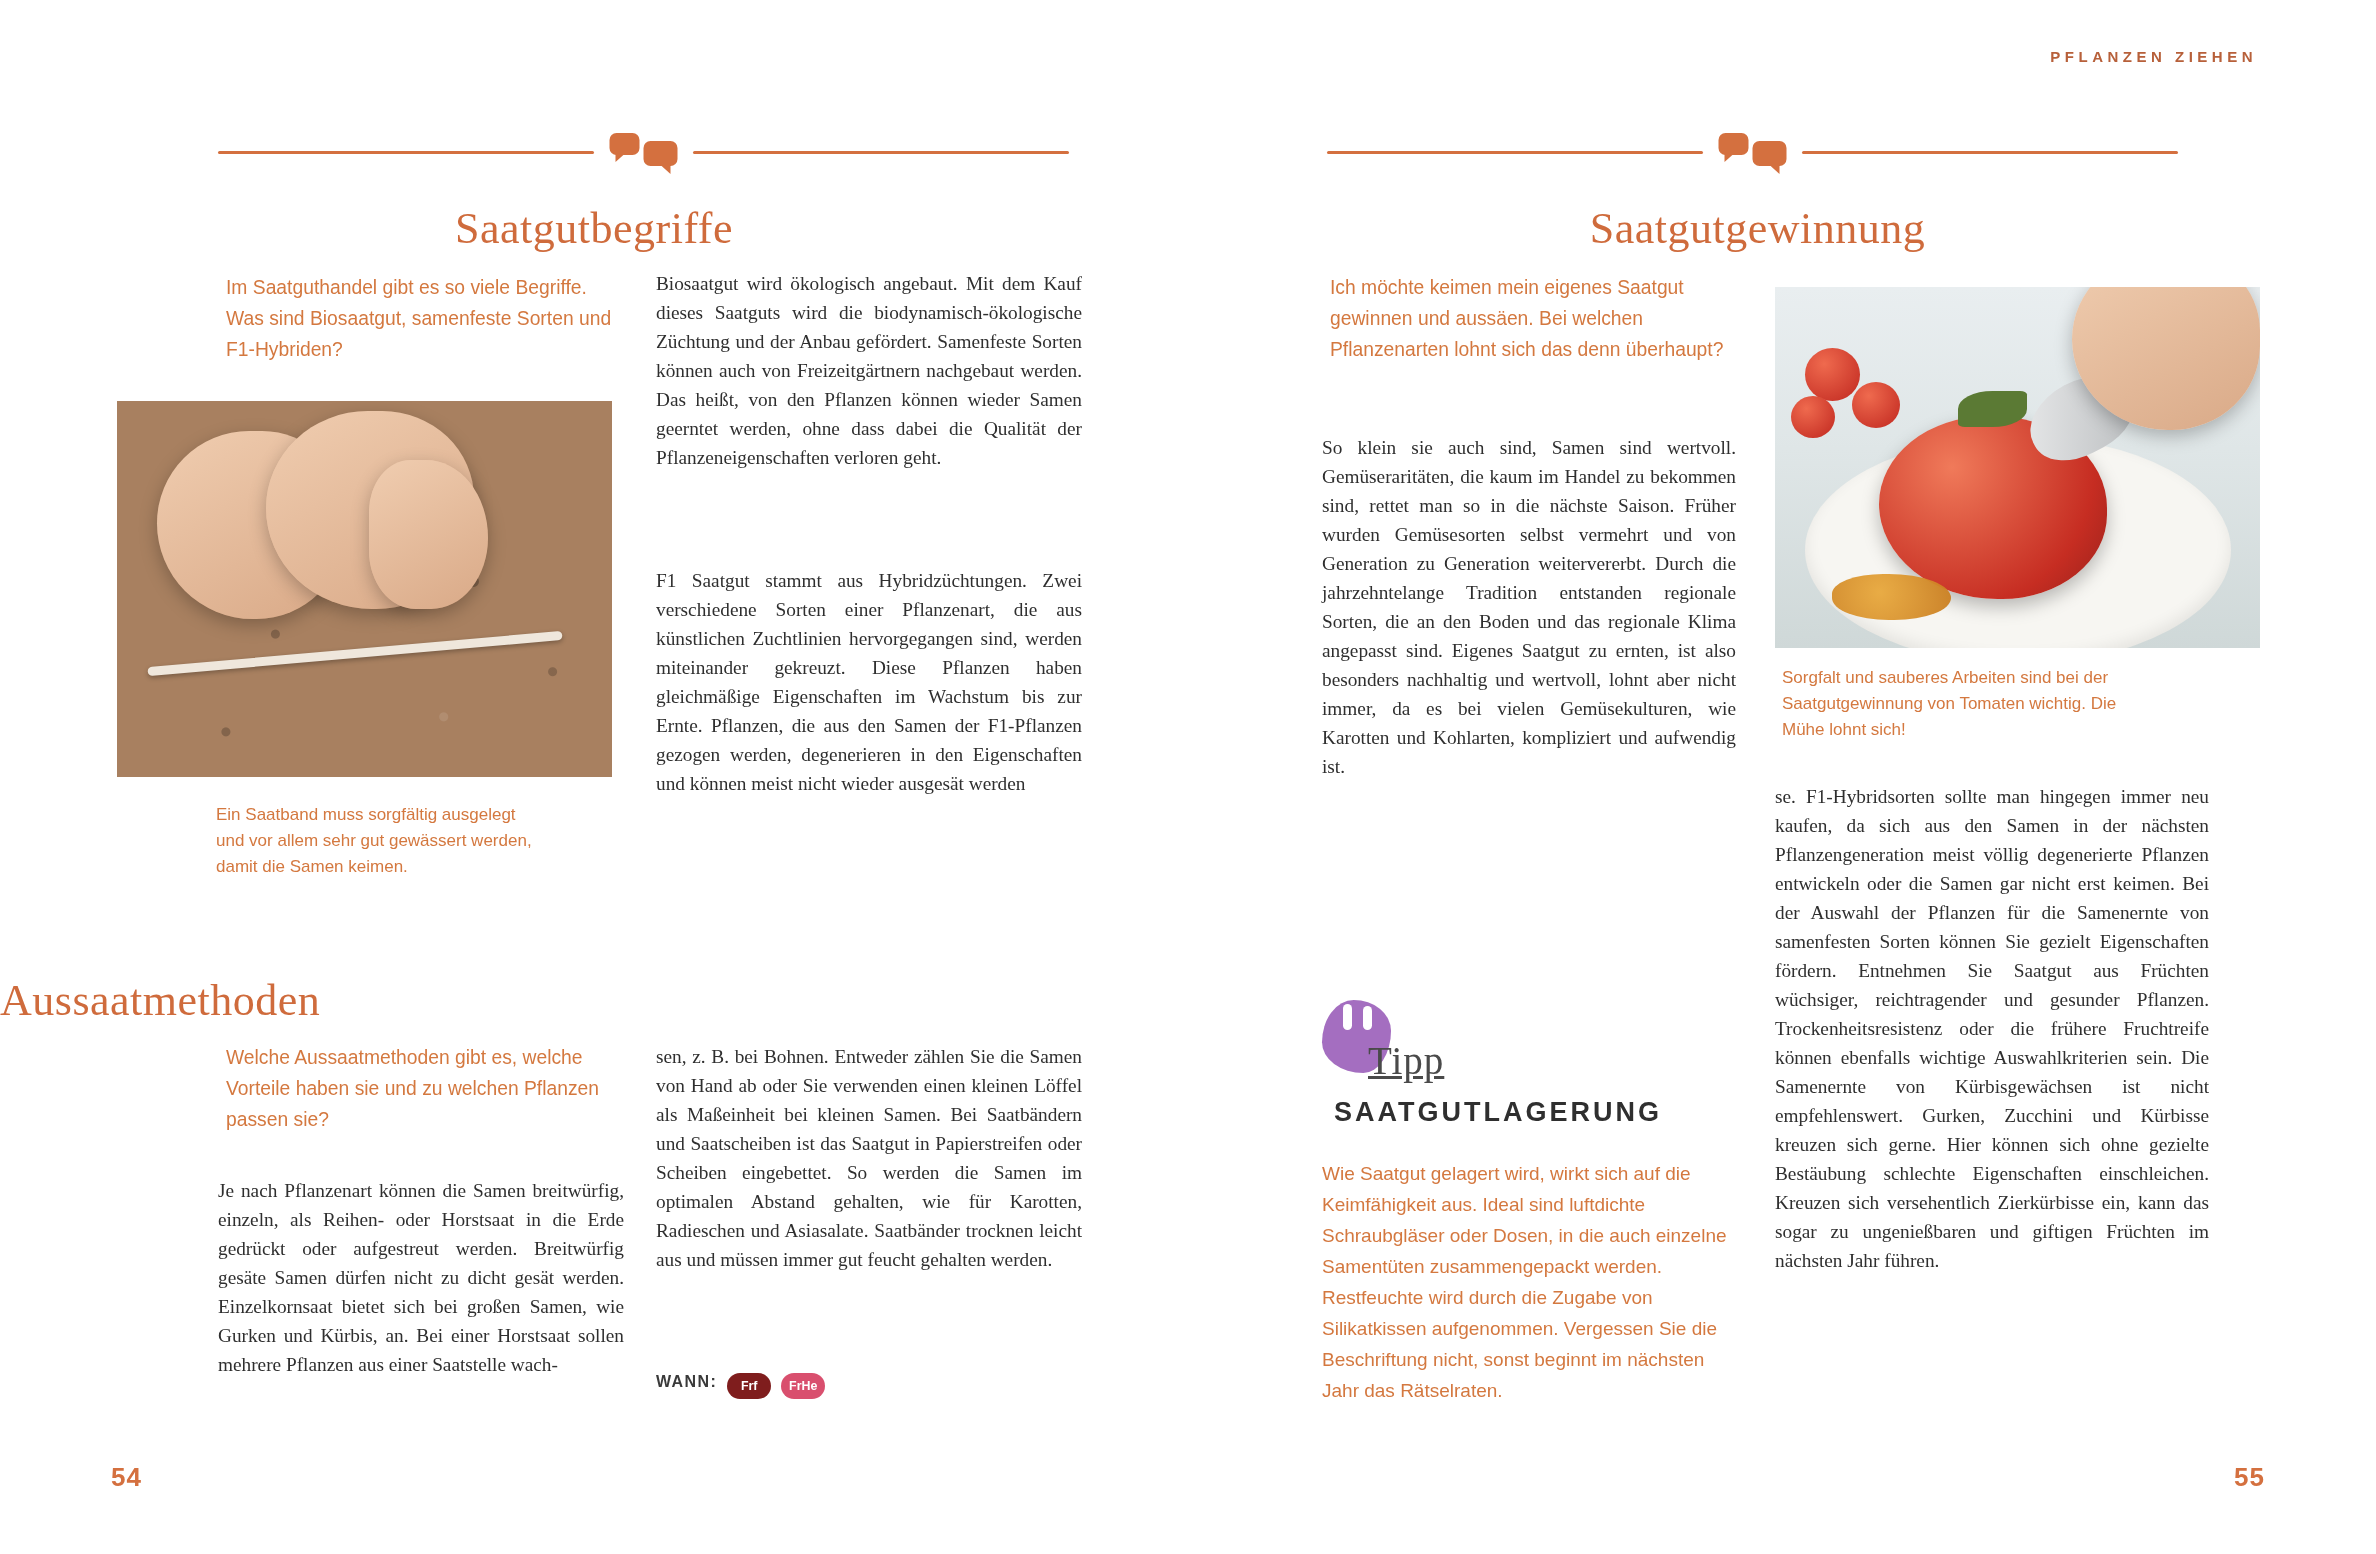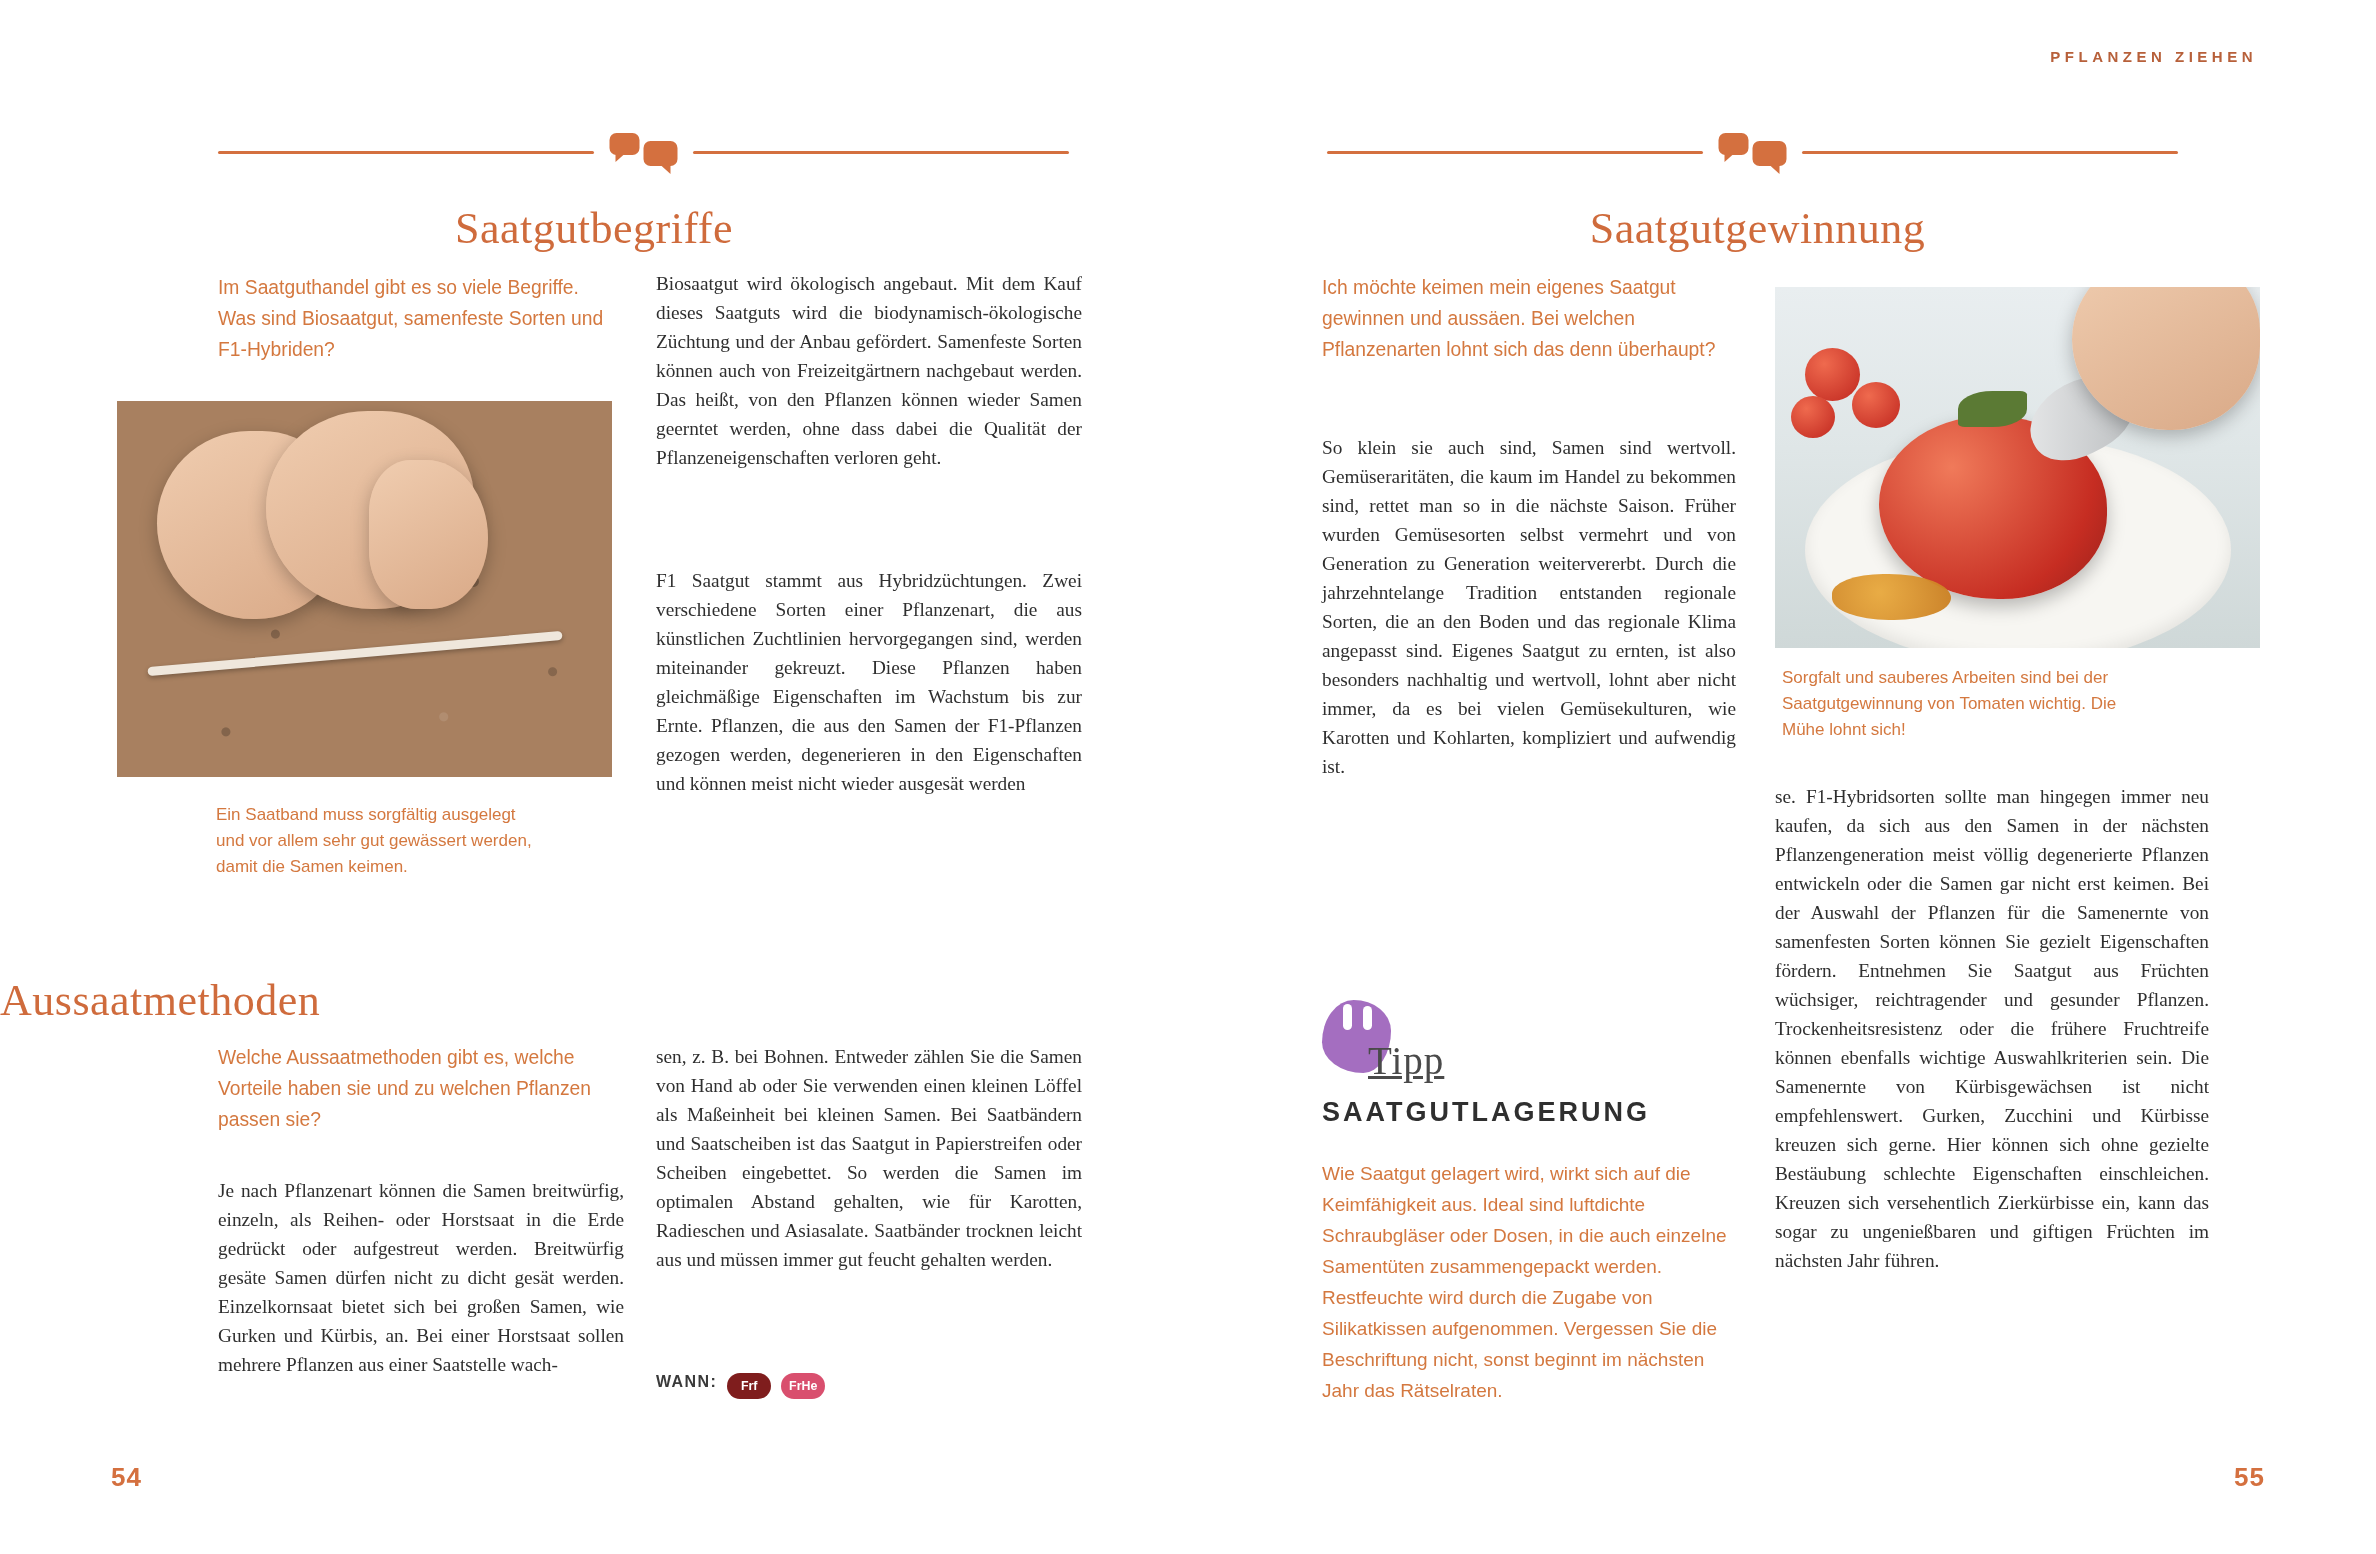--- a/index.html
+++ b/index.html
@@ -96,20 +96,21 @@
     letter-spacing: 0.5px;
   }
 
   
   .question {
     position: absolute;
     font-family: "Liberation Sans", sans-serif;
     font-size: 19.3px;
     line-height: 31px;
     color: #d4783f;
+    margin-left: 8px;
   }
 
   
   .col {
     position: absolute;
     font-family: "Liberation Serif", serif;
     font-size: 19.3px;
     line-height: 29px;
     text-align: justify;
     hyphens: auto;
@@ -267,20 +268,21 @@
     color: #4a4a4a;
     letter-spacing: 1px;
   }
   .tipp-heading {
     position: absolute;
     font-family: "Liberation Sans", sans-serif;
     font-weight: 700;
     font-size: 27px;
     letter-spacing: 3px;
     color: #2f2f2f;
+    margin-left: 12px;
   }
   .tipp-body {
     position: absolute;
     font-family: "Liberation Sans", sans-serif;
     font-size: 19px;
     line-height: 31px;
     color: #d4783f;
   }
 
   

